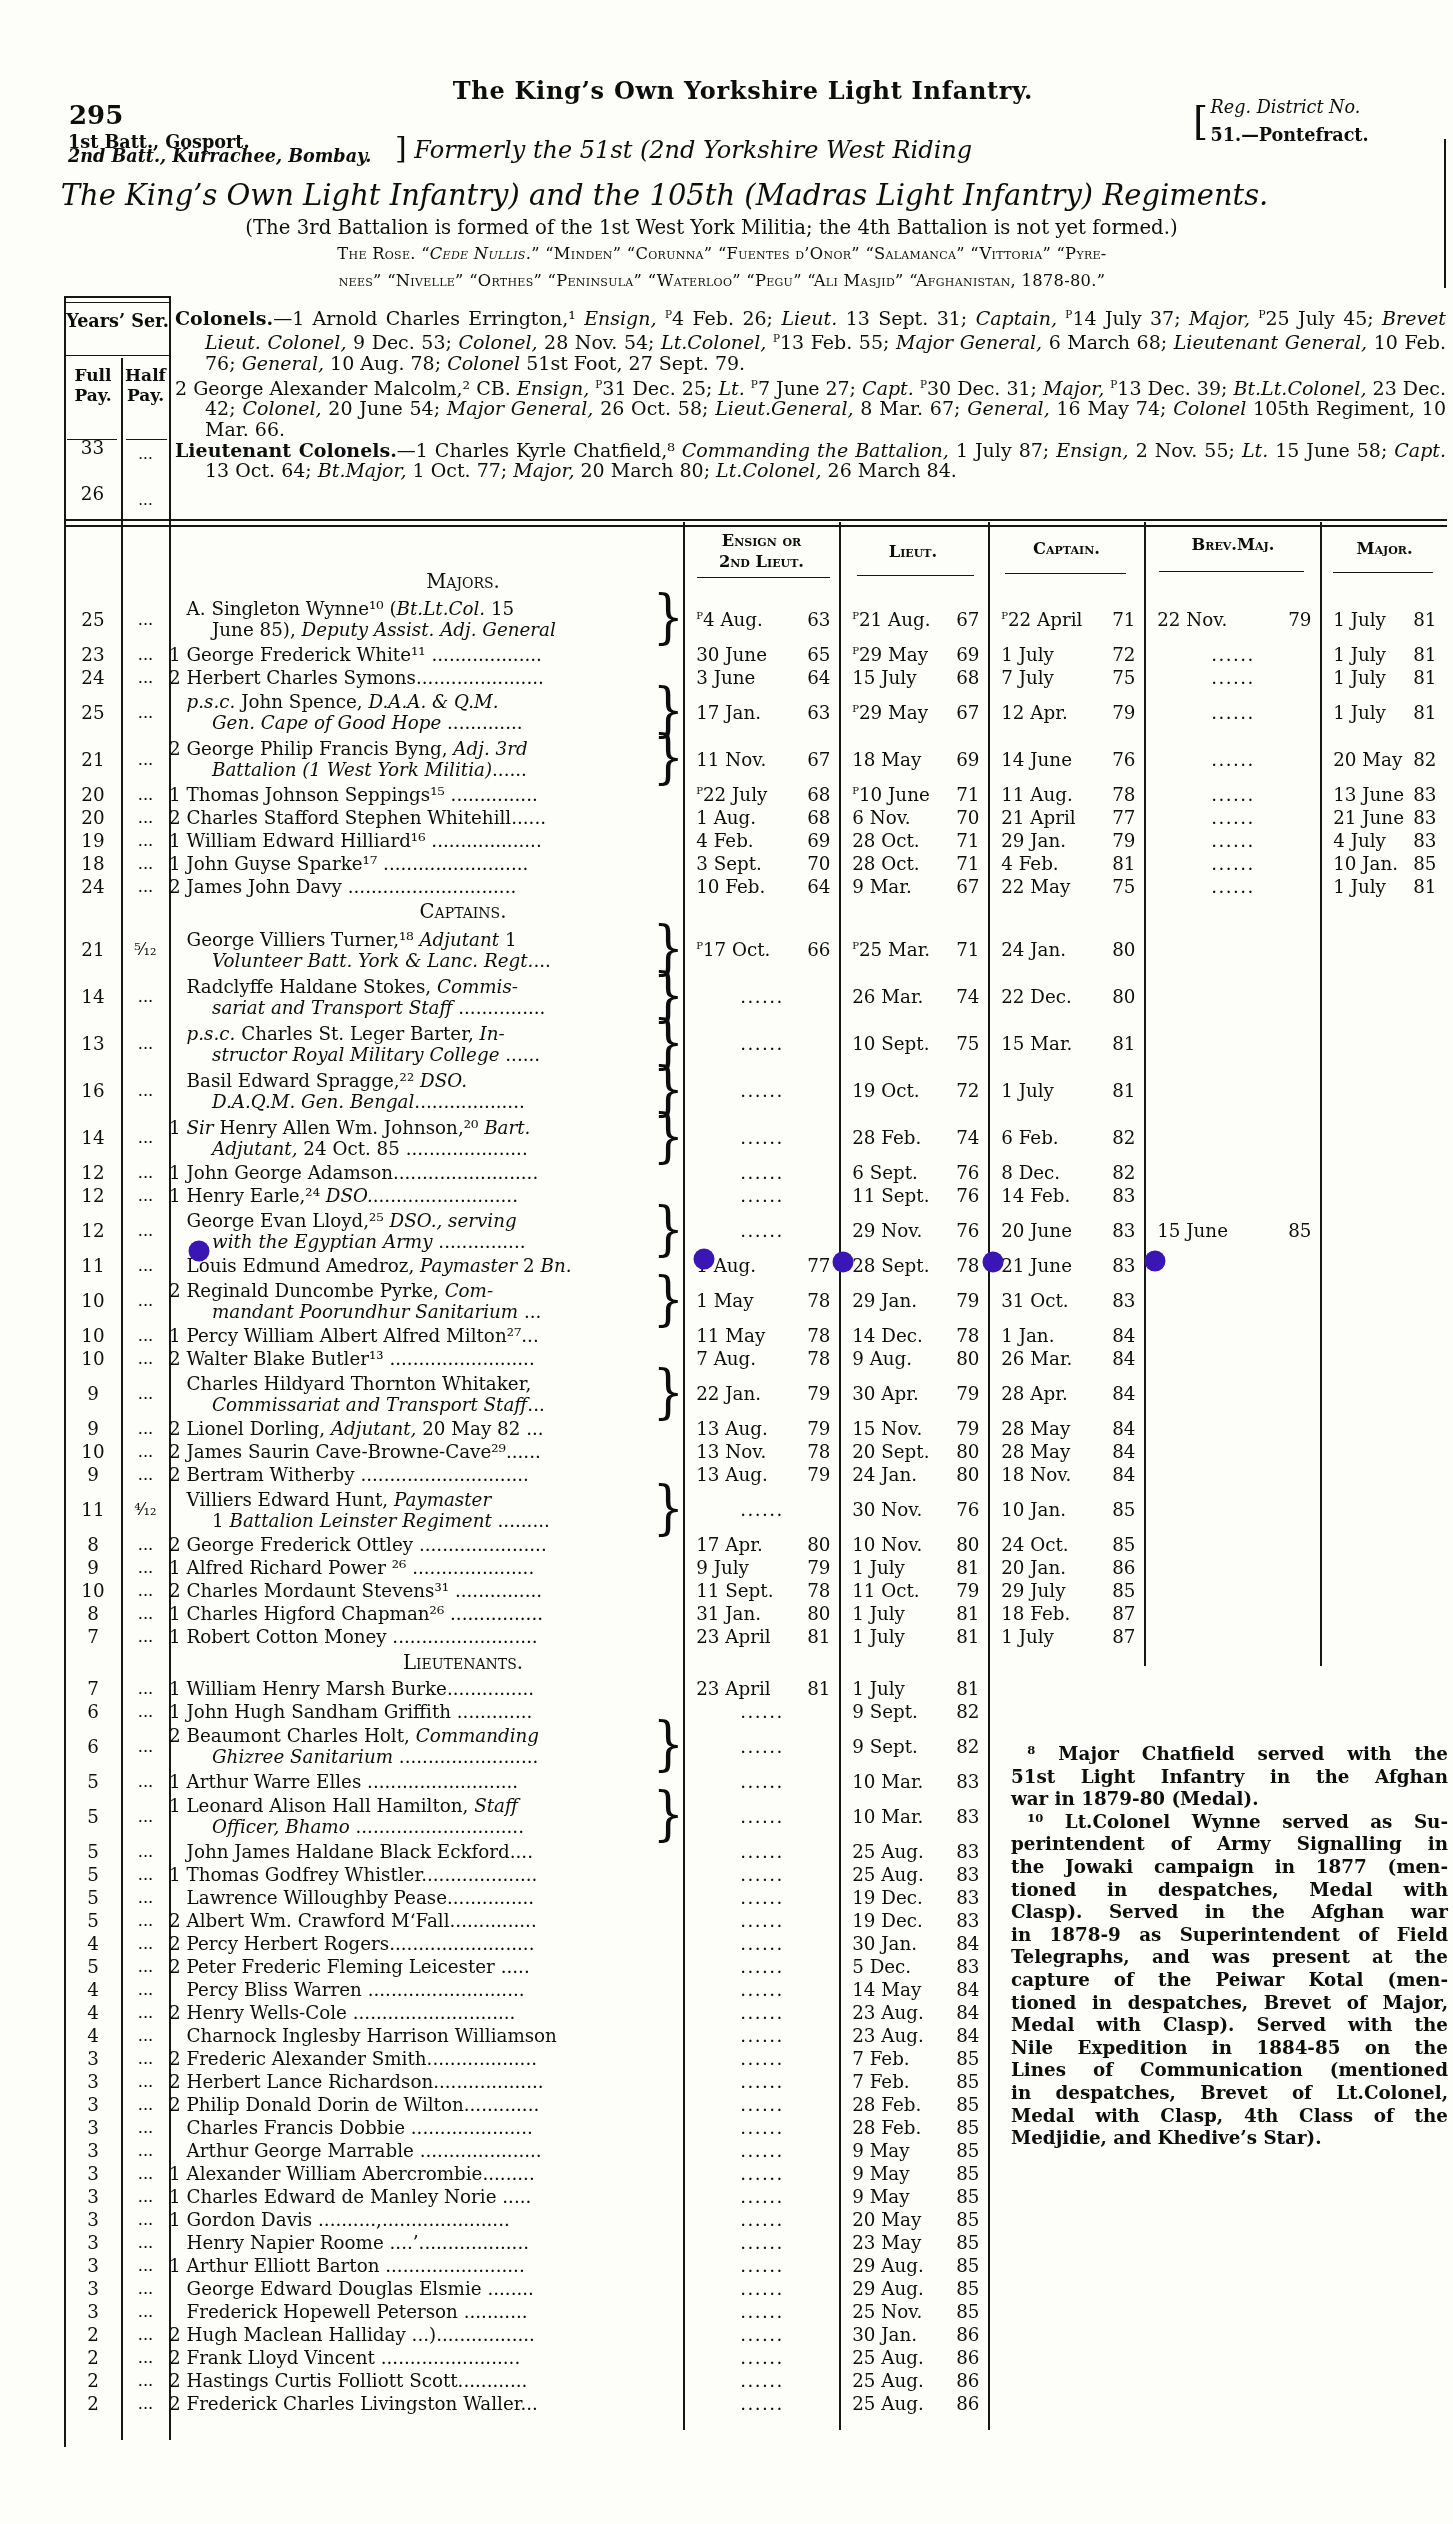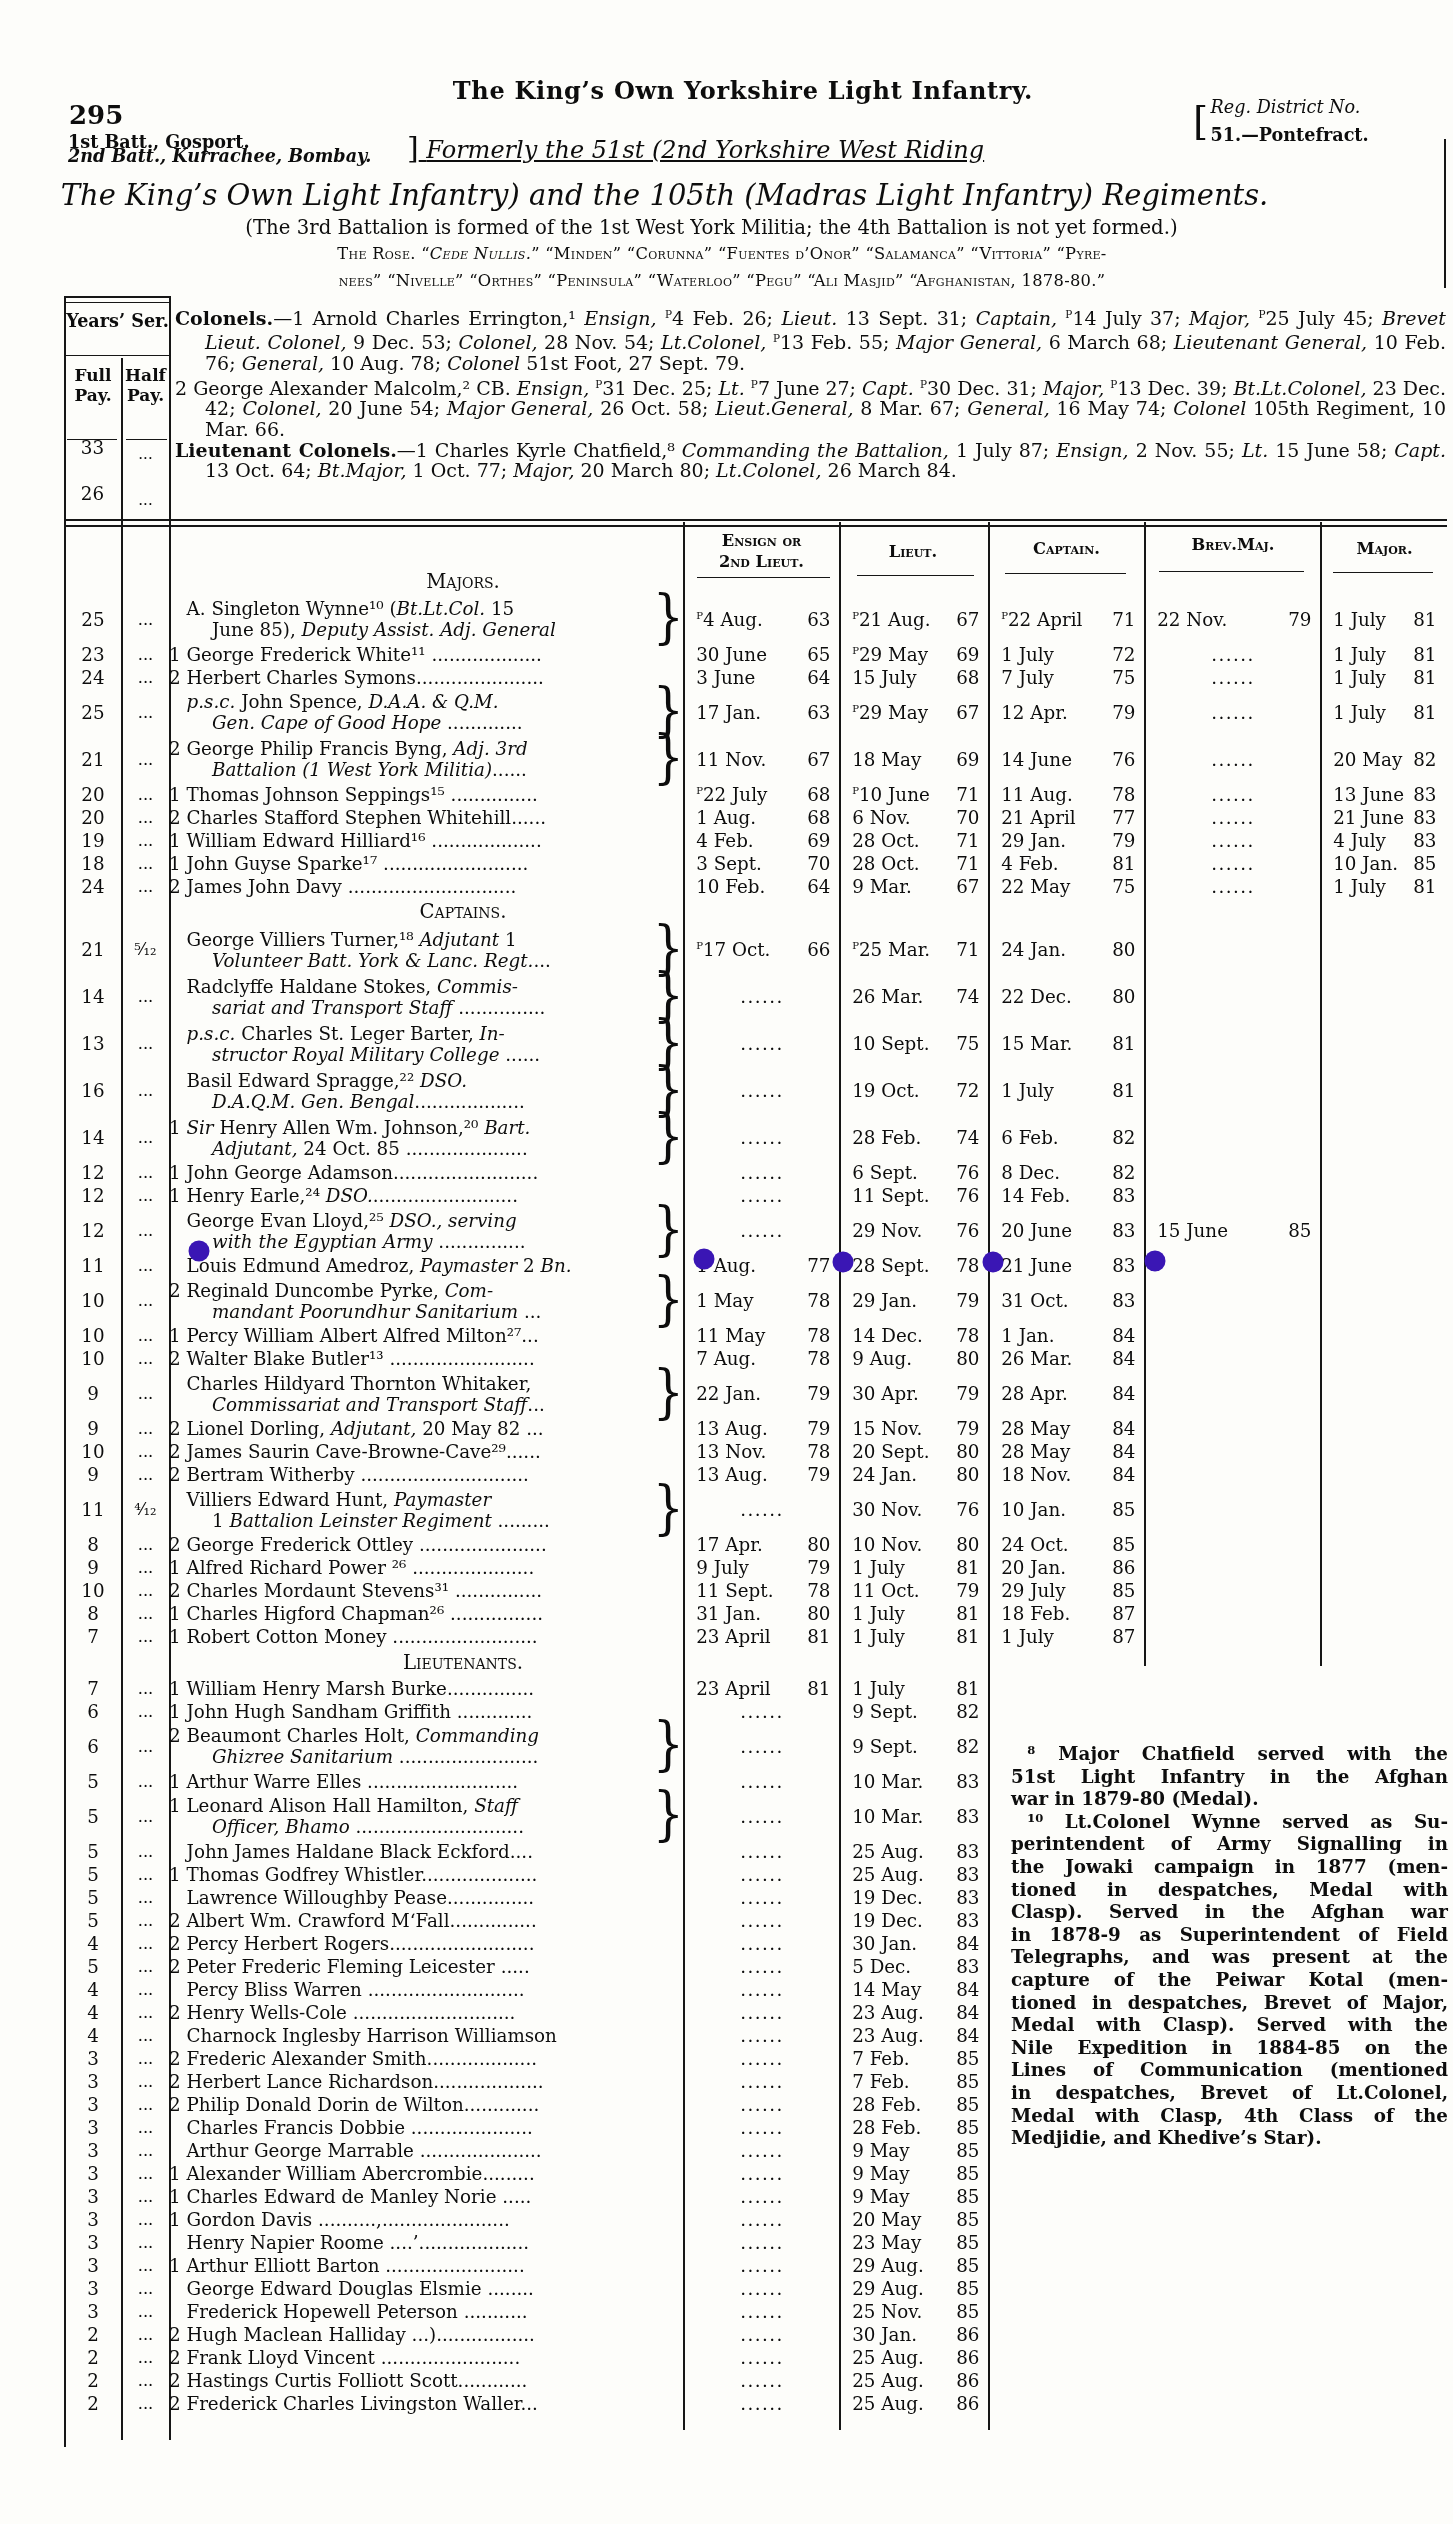--- a/index.html
+++ b/index.html
@@ -63,21 +63,21 @@
 <body>
 
 <div class="page">
 
   <div class="abs pagenum" style="left:69px;top:100px;">295</div>
   <div class="abs title ctr" style="left:0;top:76px;width:1454px;">The King’s Own Yorkshire Light Infantry.</div>
 
   <div class="abs batt" style="left:68px;top:131px;">1st Batt., Gosport.</div>
   <div class="abs batt" style="left:68px;top:145px;font-style:italic;">2nd Batt., Kurrachee, Bombay.</div>
 
-  <div class="abs formerly" style="left:407px;top:130px;text-decoration:underline;">
+  <div class="abs formerly" style="left:395px;top:130px;">
     <span class="bigbracket">]</span>
     <span>Formerly the 51st (2nd Yorkshire West Riding</span>
   </div>
 
   <div class="abs" style="left:1193px;top:94px;">
     <span class="bigbracket abs" style="left:0;top:4.1px;font-size:39px;">[</span>
     <div class="regdist i" style="padding-left:17.6px;">Reg. District No.</div>
     <div class="regdist b" style="padding-left:17.6px;">51.—Pontefract.</div>
   </div>
 

